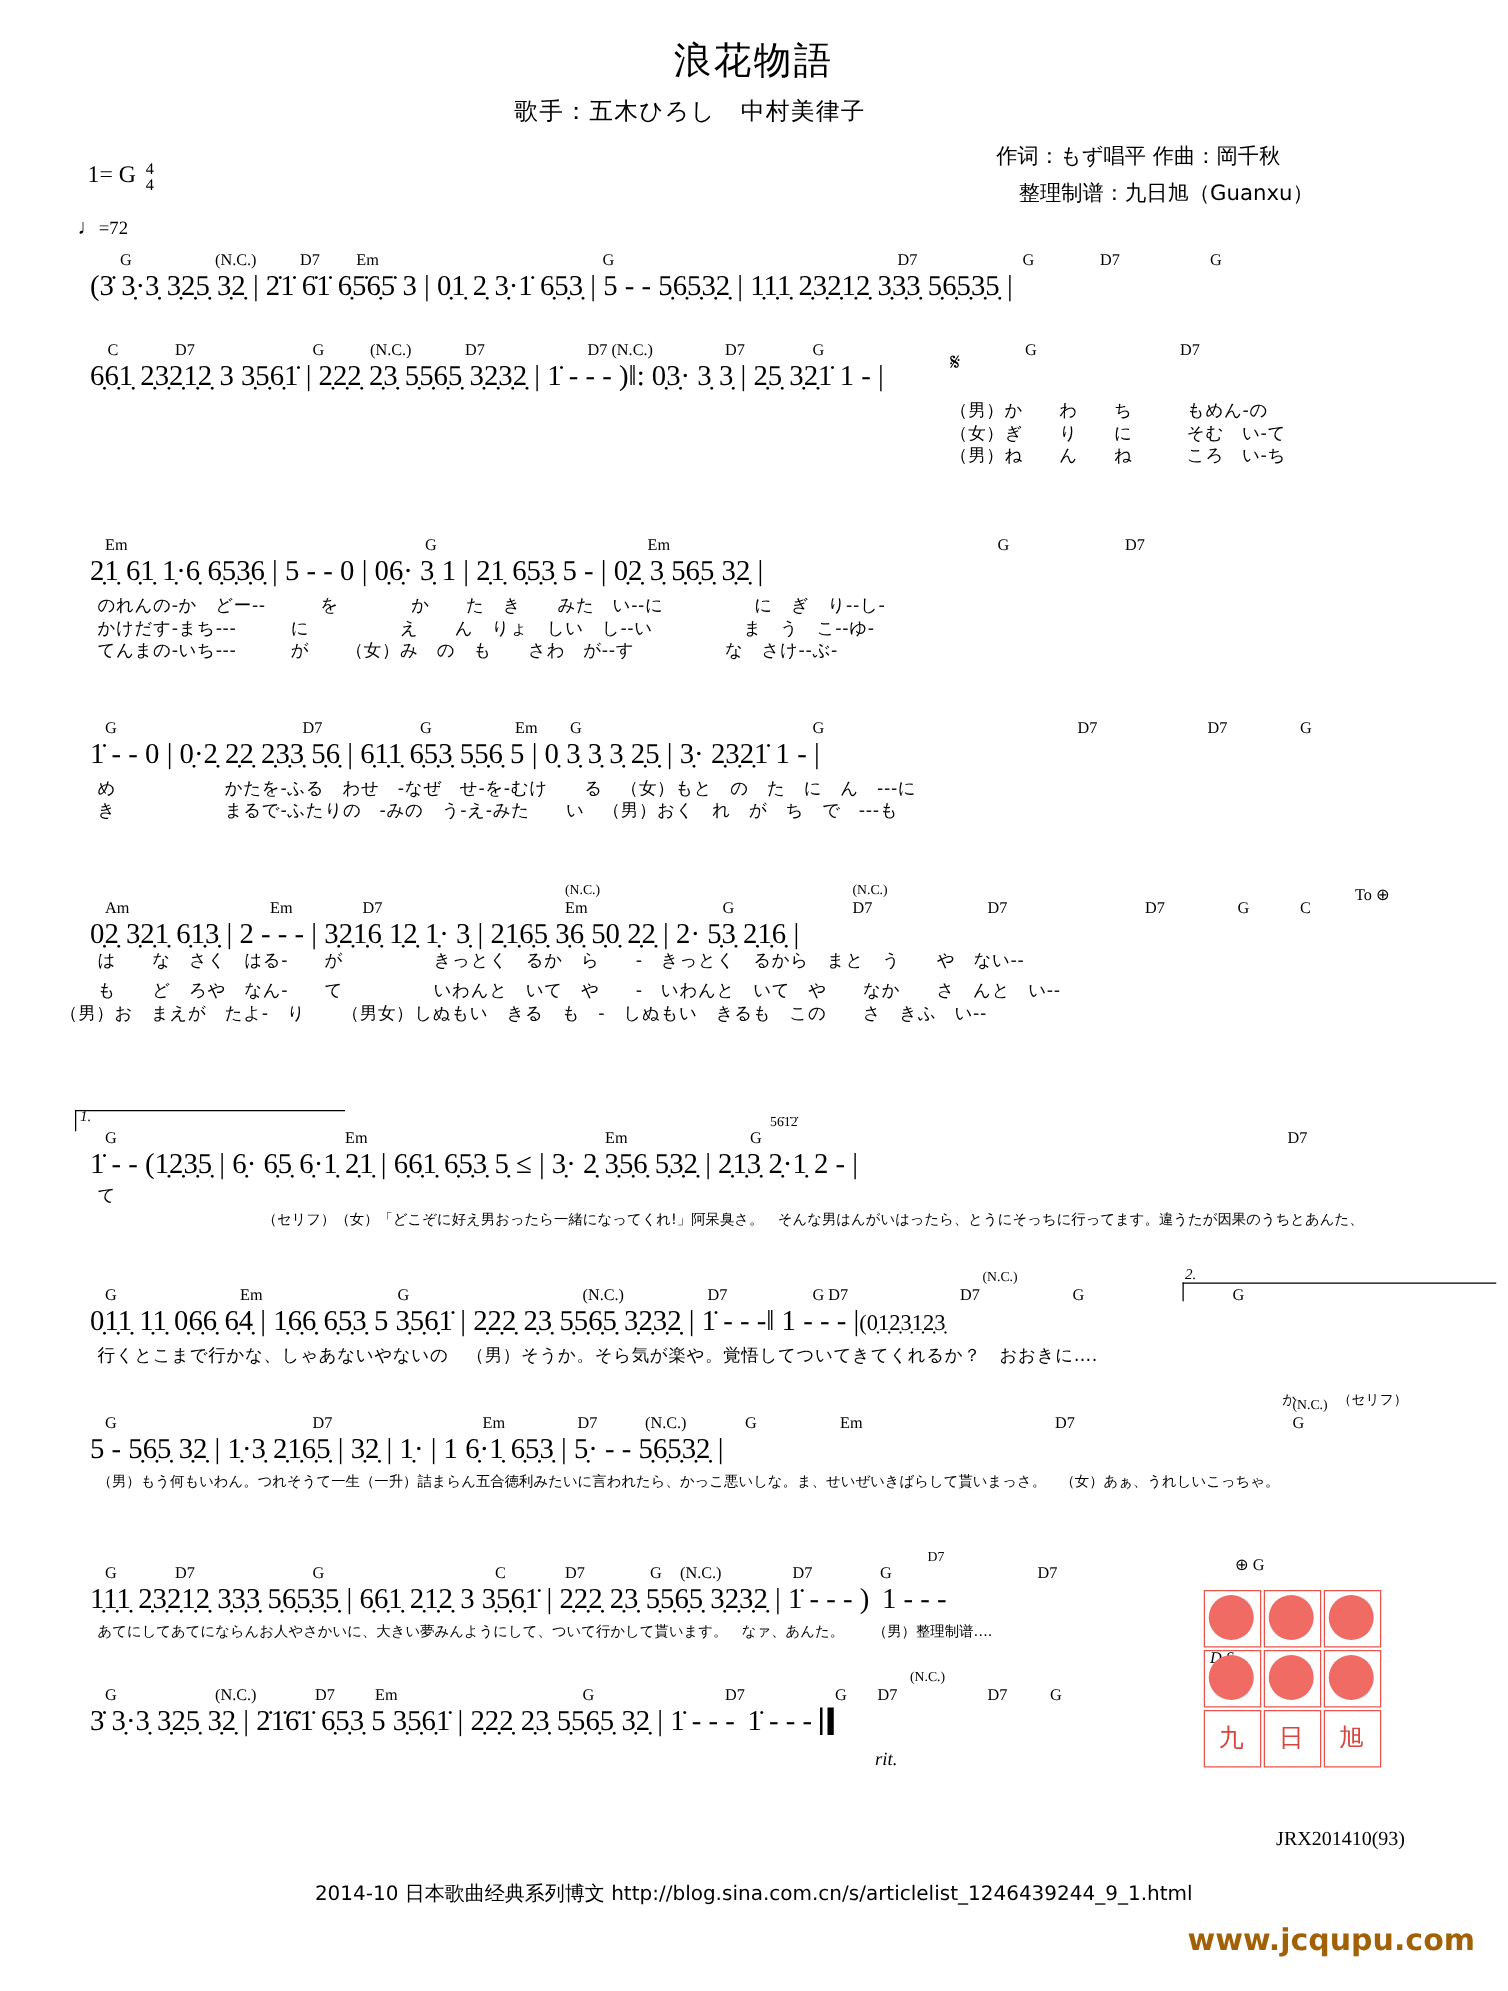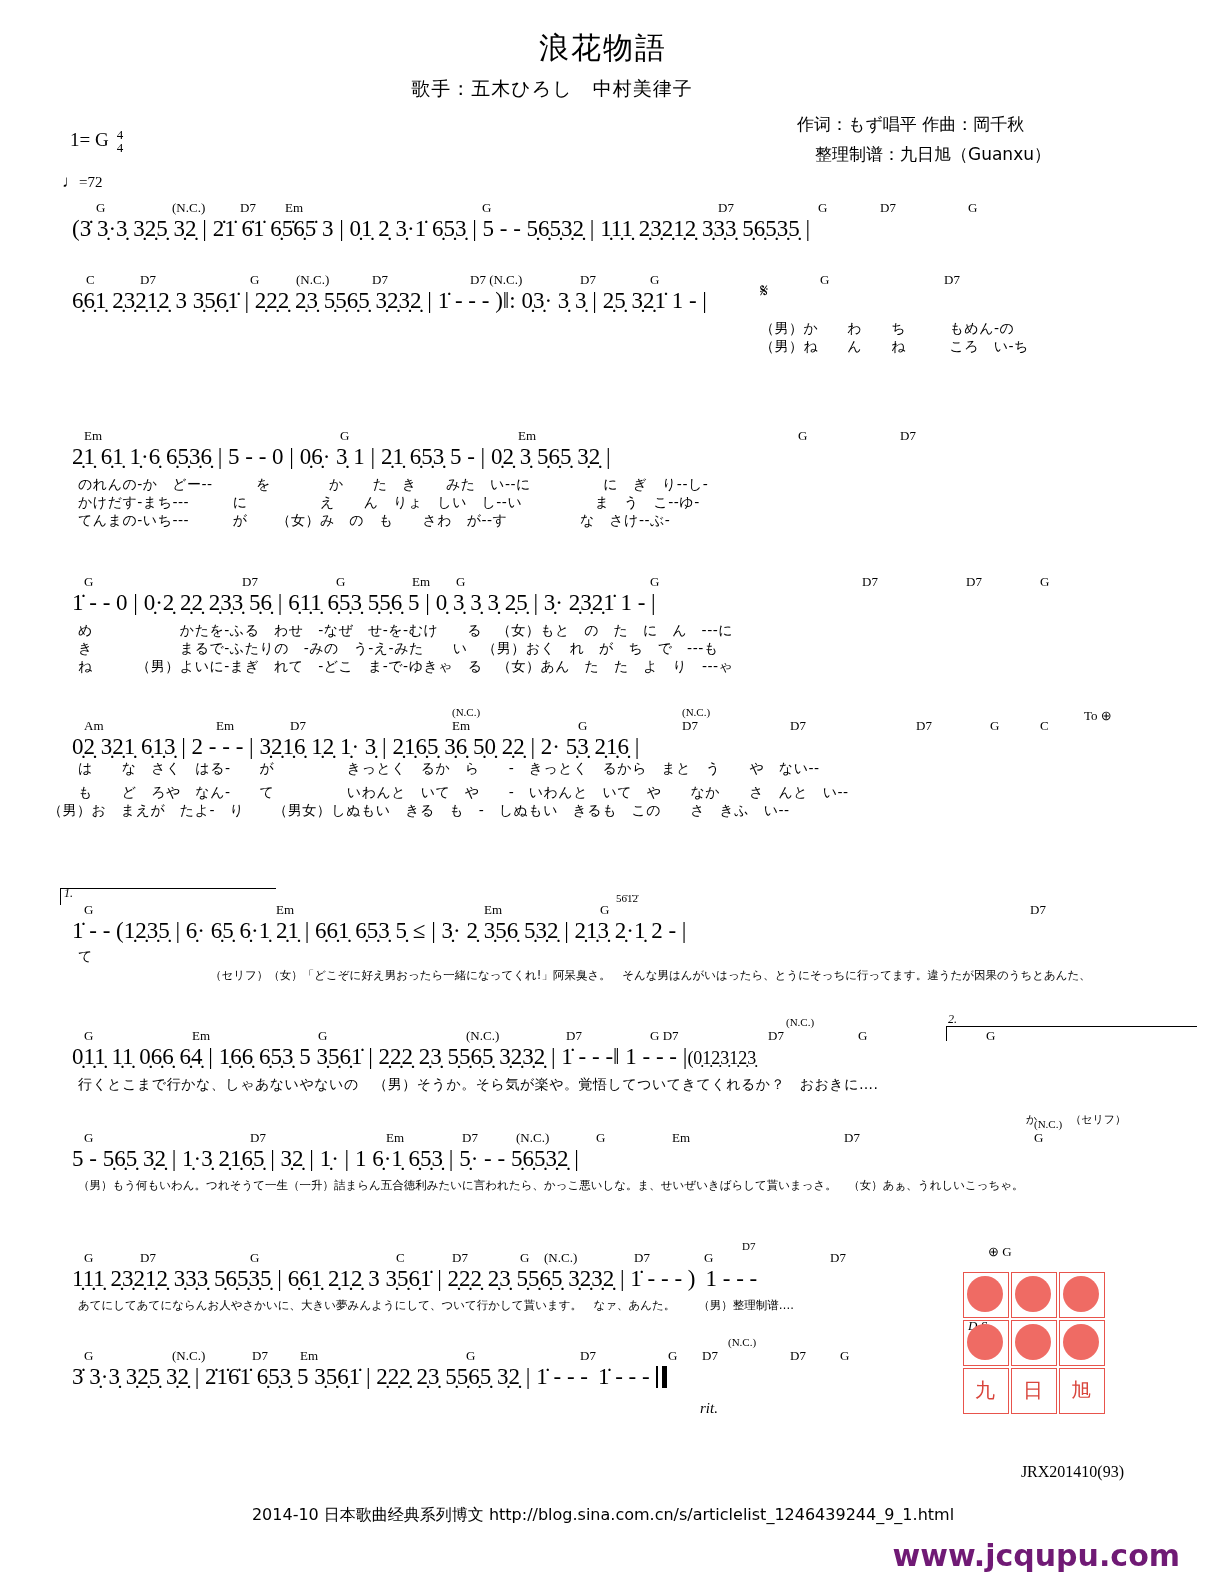--- a/index.html
+++ b/index.html
@@ -21,21 +21,21 @@
   
   .sysrow{position:absolute;left:0;width:1206px;}
   .chords{position:relative;height:16px;font-size:13px;font-family:"Liberation Serif",serif;}
   .chords span{position:absolute;white-space:nowrap;}
   .notes{position:relative;font-size:23px;font-family:"Liberation Serif",serif;letter-spacing:0px;white-space:nowrap;padding-left:72px;}
   .lyric{position:relative;font-size:14px;font-family:"DejaVu Sans",sans-serif;white-space:nowrap;padding-left:78px;letter-spacing:0.5px;}
   .speech{position:relative;font-size:11.5px;font-family:"DejaVu Sans",sans-serif;white-space:nowrap;padding-left:78px;}
 
   
   .footer{position:absolute;left:0;top:1505px;width:1206px;text-align:center;font-size:16px;font-family:"DejaVu Sans",sans-serif;}
-  .watermark{position:absolute;right:26px;top:1538px;font-size:30px;font-weight:bold;font-family:"DejaVu Sans",sans-serif;color:#701a75;letter-spacing:0px;}
+  .watermark{position:absolute;right:26px;top:1538px;font-size:24px;font-weight:bold;font-family:"DejaVu Sans",sans-serif;color:#a16207;letter-spacing:0px;}
   .code{position:absolute;right:82px;top:1463px;font-size:16px;font-family:"Liberation Serif",serif;}
 
   
   .stamp{position:absolute;left:963px;top:1272px;width:144px;height:144px;}
   .stamp .cell{position:absolute;width:44px;height:44px;border:1px solid #e8544c;}
   .stamp .dot{position:absolute;width:36px;height:36px;border-radius:50%;background:#ef6b64;}
   .stamp .ch{position:absolute;width:44px;height:44px;line-height:44px;text-align:center;color:#d9453c;font-size:20px;font-family:"DejaVu Sans",sans-serif;}
 
   .markS{position:absolute;font-size:19px;}
   .tiny{font-size:11px;}
@@ -80,20 +80,21 @@
       <span style="left:296px">(N.C.)</span>
       <span style="left:372px">D7</span>
       <span style="left:470px">D7 (N.C.)</span>
       <span style="left:580px">D7</span>
       <span style="left:650px">G</span>
       <span style="left:820px">G</span>
       <span style="left:944px">D7</span>
     </div>
     <div class="notes">6̣6̣1̣ 2̣3̣2̣1̣2̣ 3  3̣5̣6̣1̇ | 2̣2̣2̣ 2̣3̣ 5̣5̣6̣5̣ 3̣2̣3̣2̣ | 1̇  - - - )‖: 0̣3̣·  3̣ 3̣ | 2̣5̣ 3̣2̣1̇ 1  - |</div>
     <div class="lyric" style="padding-left:760px;margin-top:6px">（男）か　　わ　　ち　　　もめん‐の</div>
+    <div class="lyric" style="padding-left:760px">（女）ぎ　　り　　に　　　そむ　い‐て</div>
     <div class="lyric" style="padding-left:760px">（男）ね　　ん　　ね　　　ころ　い‐ち</div>
     <span class="markS" style="position:absolute;left:760px;top:8px">𝄋</span>
   </div>
 
   <div class="sysrow" style="top:428px">
     <div class="chords">
       <span style="left:84px">Em</span>
       <span style="left:340px">G</span>
       <span style="left:518px">Em</span>
       <span style="left:798px">G</span>
@@ -113,21 +114,20 @@
       <span style="left:412px">Em</span>
       <span style="left:456px">G</span>
       <span style="left:650px">G</span>
       <span style="left:862px">D7</span>
       <span style="left:966px">D7</span>
       <span style="left:1040px">G</span>
     </div>
     <div class="notes">1̇  - - 0 | 0̣·2̣ 2̣2̣ 2̣3̣3̣ 5̣6̣ | 6̣1̣1̣ 6̣5̣3̣ 5̣5̣6̣ 5 | 0̣ 3̣ 3̣ 3̣ 2̣5̣ | 3̣· 2̣3̣2̣1̇ 1  - |</div>
     <div class="lyric" style="margin-top:6px">め　　　　　　かたを‐ふる　わせ　‐なぜ　せ‐を‐むけ　　る　（女）もと　の　た　に　ん　‐‐‐に</div>
     <div class="lyric">き　　　　　　まるで‐ふたりの　‐みの　う‐え‐みた　　い　（男）おく　れ　が　ち　で　‐‐‐も</div>
-    <div class="lyric">ね　　　（男）よいに‐まぎ　れて　‐どこ　ま‐で‐ゆきゃ　る　（女）あん　た　た　よ　り　‐‐‐ゃ</div>
   </div>
 
   <div class="sysrow" style="top:718px">
     <div class="chords">
       <span style="left:84px">Am</span>
       <span style="left:216px">Em</span>
       <span style="left:290px">D7</span>
       <span style="left:452px">Em</span>
       <span style="left:452px;top:-12px" class="tiny">(N.C.)</span>
       <span style="left:578px">G</span>

